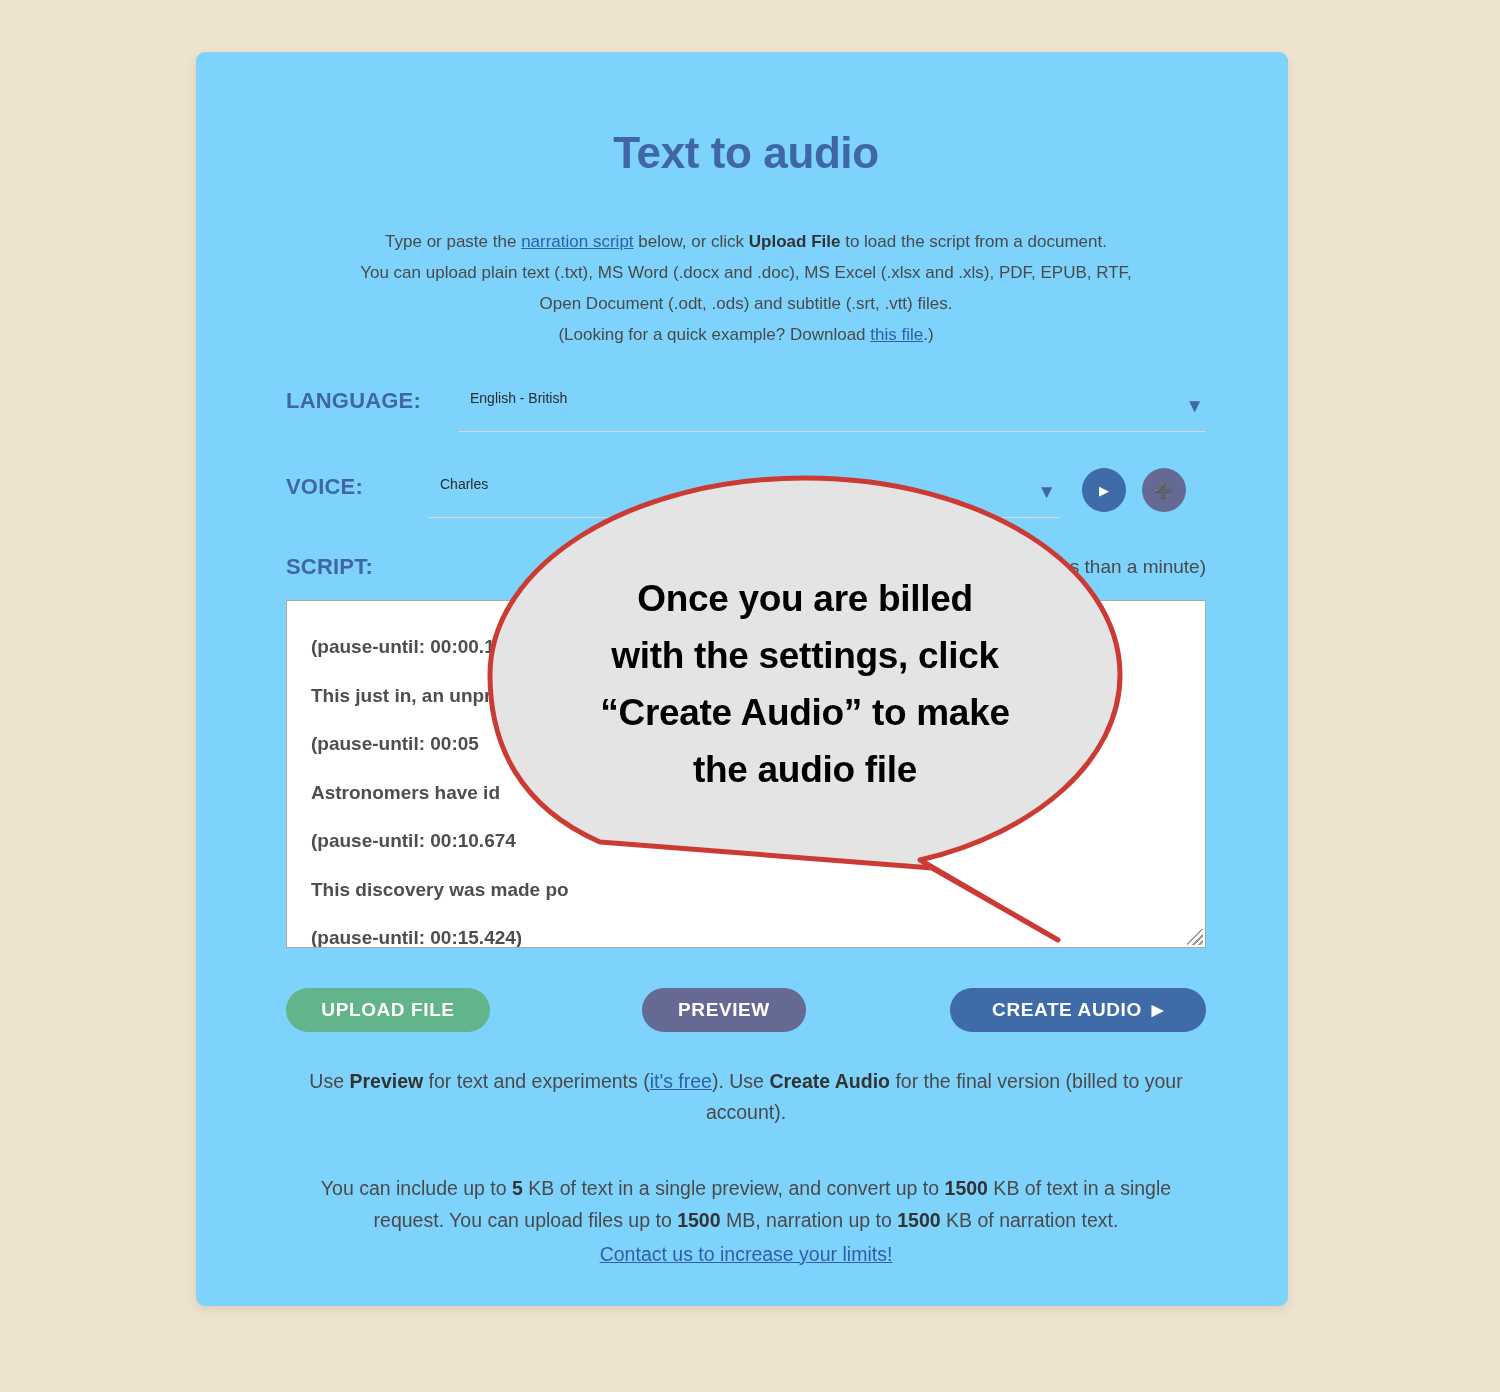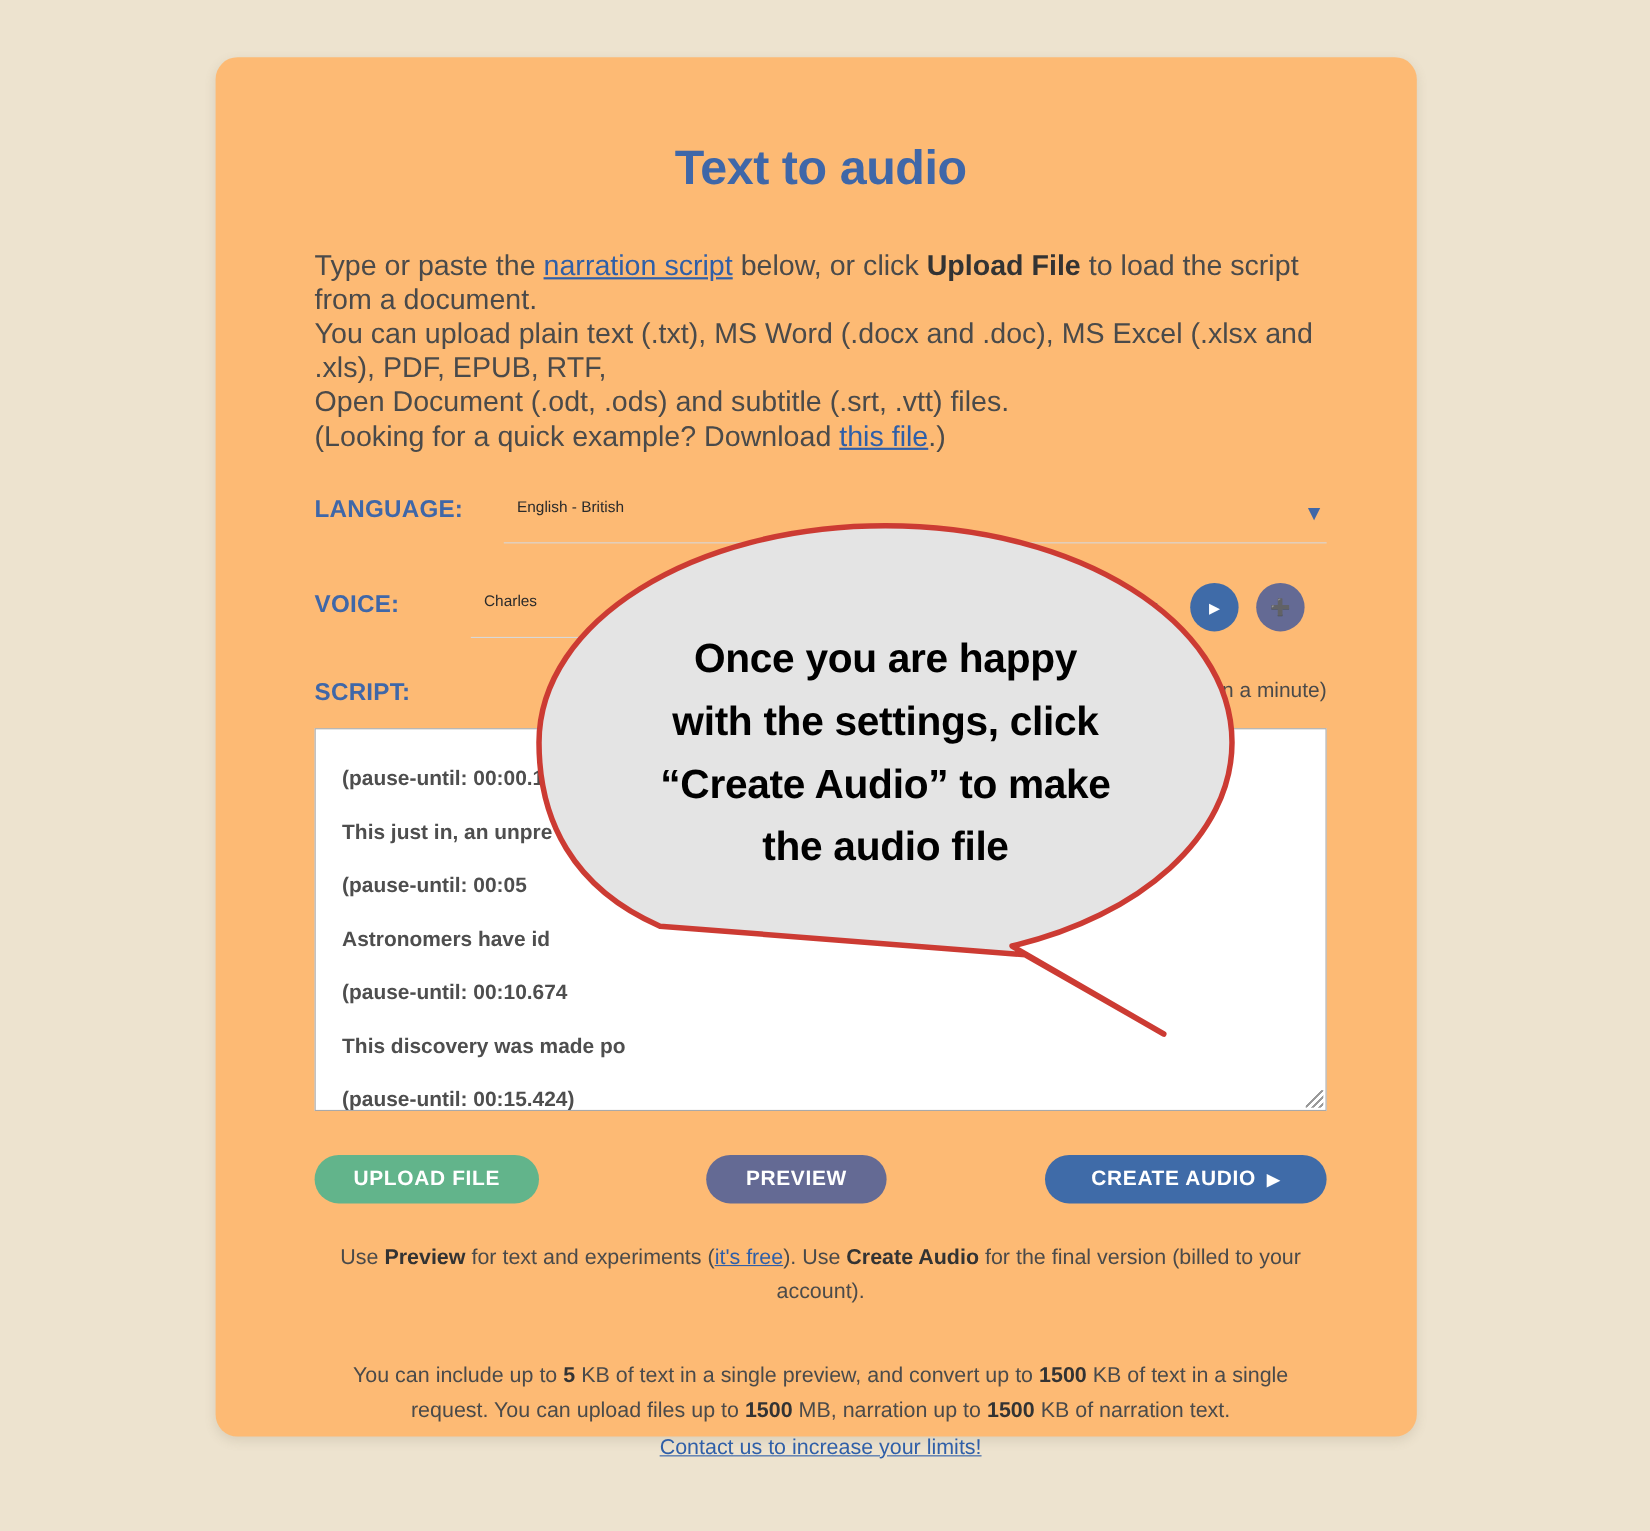--- a/index.html
+++ b/index.html
@@ -8,40 +8,41 @@
     background: #ede3cf;
     font-family: "Liberation Sans", sans-serif;
     -webkit-font-smoothing: antialiased;
   }
   .page { position: relative; width: 1500px; height: 1392px; }
 
   .card {
     position: absolute;
     left: 196px; top: 52px;
     width: 1092px; height: 1254px;
-    background: #fdba74;
-    border-radius: 20px;
+    background: #7dd3fc;
+    border-radius: 9px;
     box-shadow: 0 4px 10px rgba(120,105,80,0.16);
   }
 
   .inner { position: absolute; left: 90px; top: 0; width: 920px; }
 
   .title {
     margin-top: 76px;
     text-align: center;
     color: #3f67a8;
     font-size: 44px;
     font-weight: bold;
     letter-spacing: -0.4px;
   }
 
   .intro {
     margin-top: 48px;
+    text-align: center;
     color: #4a4a4a;
-    font-size: 26px;
+    font-size: 17px;
     line-height: 31px;
   }
   .intro b { color: #333; font-weight: bold; }
   a.link { color: #2f5fa8; text-decoration: underline; }
 
   
   .row { position: relative; margin-top: 30px; height: 52px; }
   .flabel {
     position: absolute; left: 0; top: 8px;
     color: #3f67a8;
@@ -259,19 +260,19 @@
       <path d="M 325 8
                C 500 8 640 95 640 205
                C 640 290 556 363 440 390
                L 578 470
                L 452 398
                L 120 372
                C 40 337 10 275 10 205
                C 10 95 150 8 325 8 Z" fill="#e4e4e4" stroke="#cc3b33" stroke-width="5" stroke-linejoin="round"></path>
     </svg>
     <div class="callout-text">
-      <div>Once you are happy</div>
+      <div>Once you are billed</div>
       <div>with the settings, click</div>
       <div>“Create Audio” to make</div>
       <div>the audio file</div>
     </div>
   </div>
 </div>
 
 </body></html>

